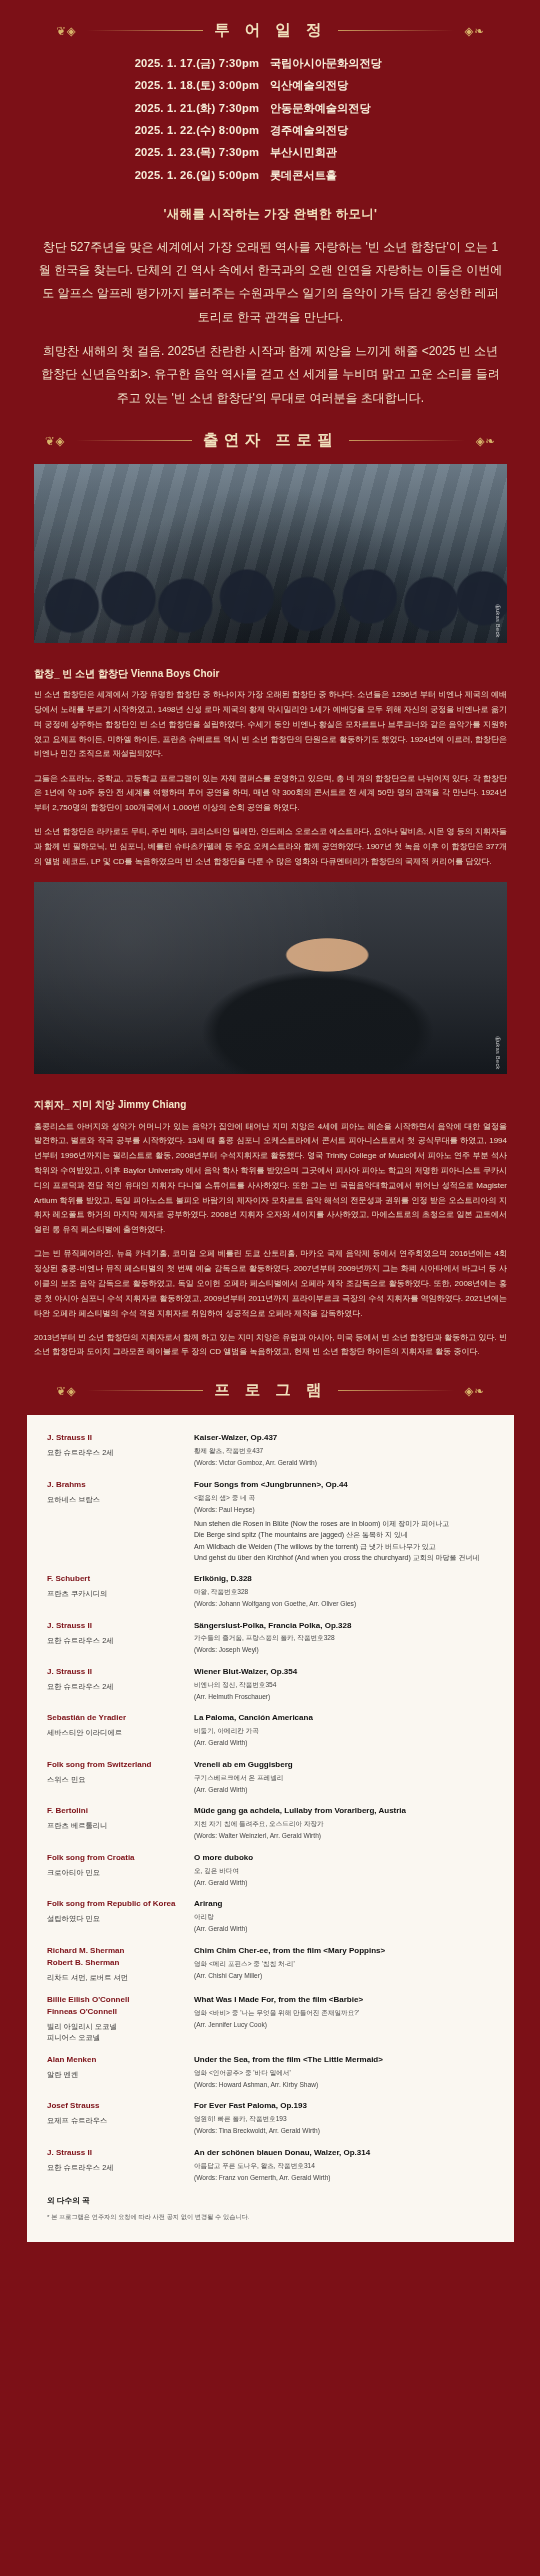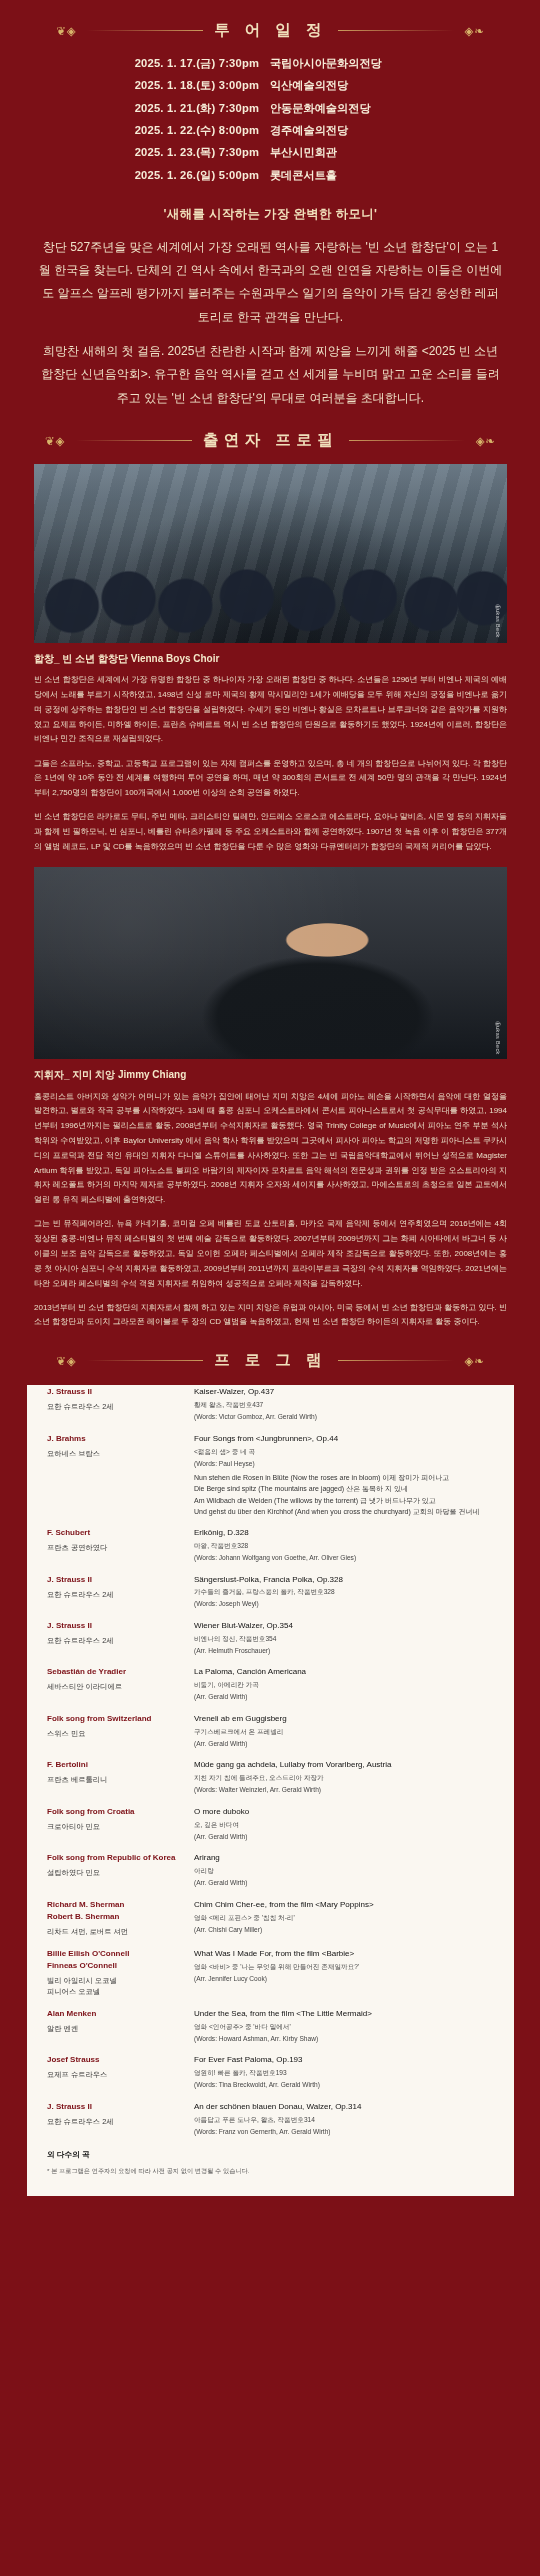--- a/index.html
+++ b/index.html
@@ -89,39 +89,39 @@
     background:
       radial-gradient(ellipse at 60% 78%, rgba(20,24,28,.95) 0 100px, rgba(0,0,0,0) 116px),
       radial-gradient(circle at 20% 30%, rgba(255,255,255,.07), rgba(0,0,0,0) 60%);
   }
   .credit{
     position:absolute;right:4.6px;bottom:4.6px;font-size:5.4px;color:rgba(255,255,255,.75);
     writing-mode:vertical-rl;letter-spacing:0.4px;
   }
 
   
-  .profile{width:473px;margin:9px auto 0 auto;}
+  .profile{width:473px;margin:24px auto 0 auto;}
   .profile .who{
     font-size:10px;font-weight:bold;color:#f4e7c9;margin:7.7px 0 7.7px 0;
   }
   .profile p{
     font-size:8px;line-height:1.85;color:#eadfc8;margin:0 0 9.3px 0;text-align:justify;
   }
 
   
   .program-box{
     width:487px;margin:14px auto 0 auto;background:#faf7f1;color:#1a1a1a;
-    padding:1px 20px 20px 20px;box-sizing:border-box;
+    padding:17px 20px 20px 20px;box-sizing:border-box;
   }
   .prow{display:flex;align-items:flex-start;margin:0 0 10px 0;}
   .prow .left{width:147px;flex:0 0 147px;padding-right:7.7px;box-sizing:border-box;}
   .prow .right{flex:1;}
   .composer{font-size:8px;font-weight:bold;color:#7c1017;line-height:1.5;}
   .composer .sub{display:block;font-weight:normal;color:#333;font-size:7.3px;margin-top:4px;}
-  .work{font-size:8px;font-weight:normal;color:#111;line-height:1.55;}
+  .work{font-size:8px;font-weight:bold;color:#111;line-height:1.55;}
   .movs{margin-top:3.1px;}
   .mov{font-size:7px;color:#333;line-height:1.6;}
   .note{font-size:6.6px;color:#444;line-height:1.6;margin-top:1.5px;}
   .enc{font-size:7.7px;font-weight:bold;color:#111;margin-top:12.4px;}
   .foot{font-size:6.2px;color:#555;margin-top:7.7px;}
 </style>
 </head>
 <body>
 
 <div class="page">
@@ -241,21 +241,21 @@
           <div class="mov">Am Wildbach die Weiden (The willows by the torrent) 급 냇가 버드나무가 있고</div>
           <div class="mov">Und gehst du über den Kirchhof (And when you cross the churchyard) 교회의 마당을 건너네</div>
         </div>
       </div>
     </div>
 
     <div class="prow">
       <div class="left">
         <div class="composer">F. Schubert</div>
         <div class="composer">
-            <span class="sub">프란츠 공연하였다</span>
+            <span class="sub">프란츠 쿠카시디의</span>
           </div>
       </div>
       <div class="right">
         <div class="work">Erlkönig, D.328</div>
         <div class="note">마왕, 작품번호328</div>
         <div class="note">(Words: Johann Wolfgang von Goethe, Arr. Oliver Gies)</div>
       </div>
     </div>
 
     <div class="prow">

